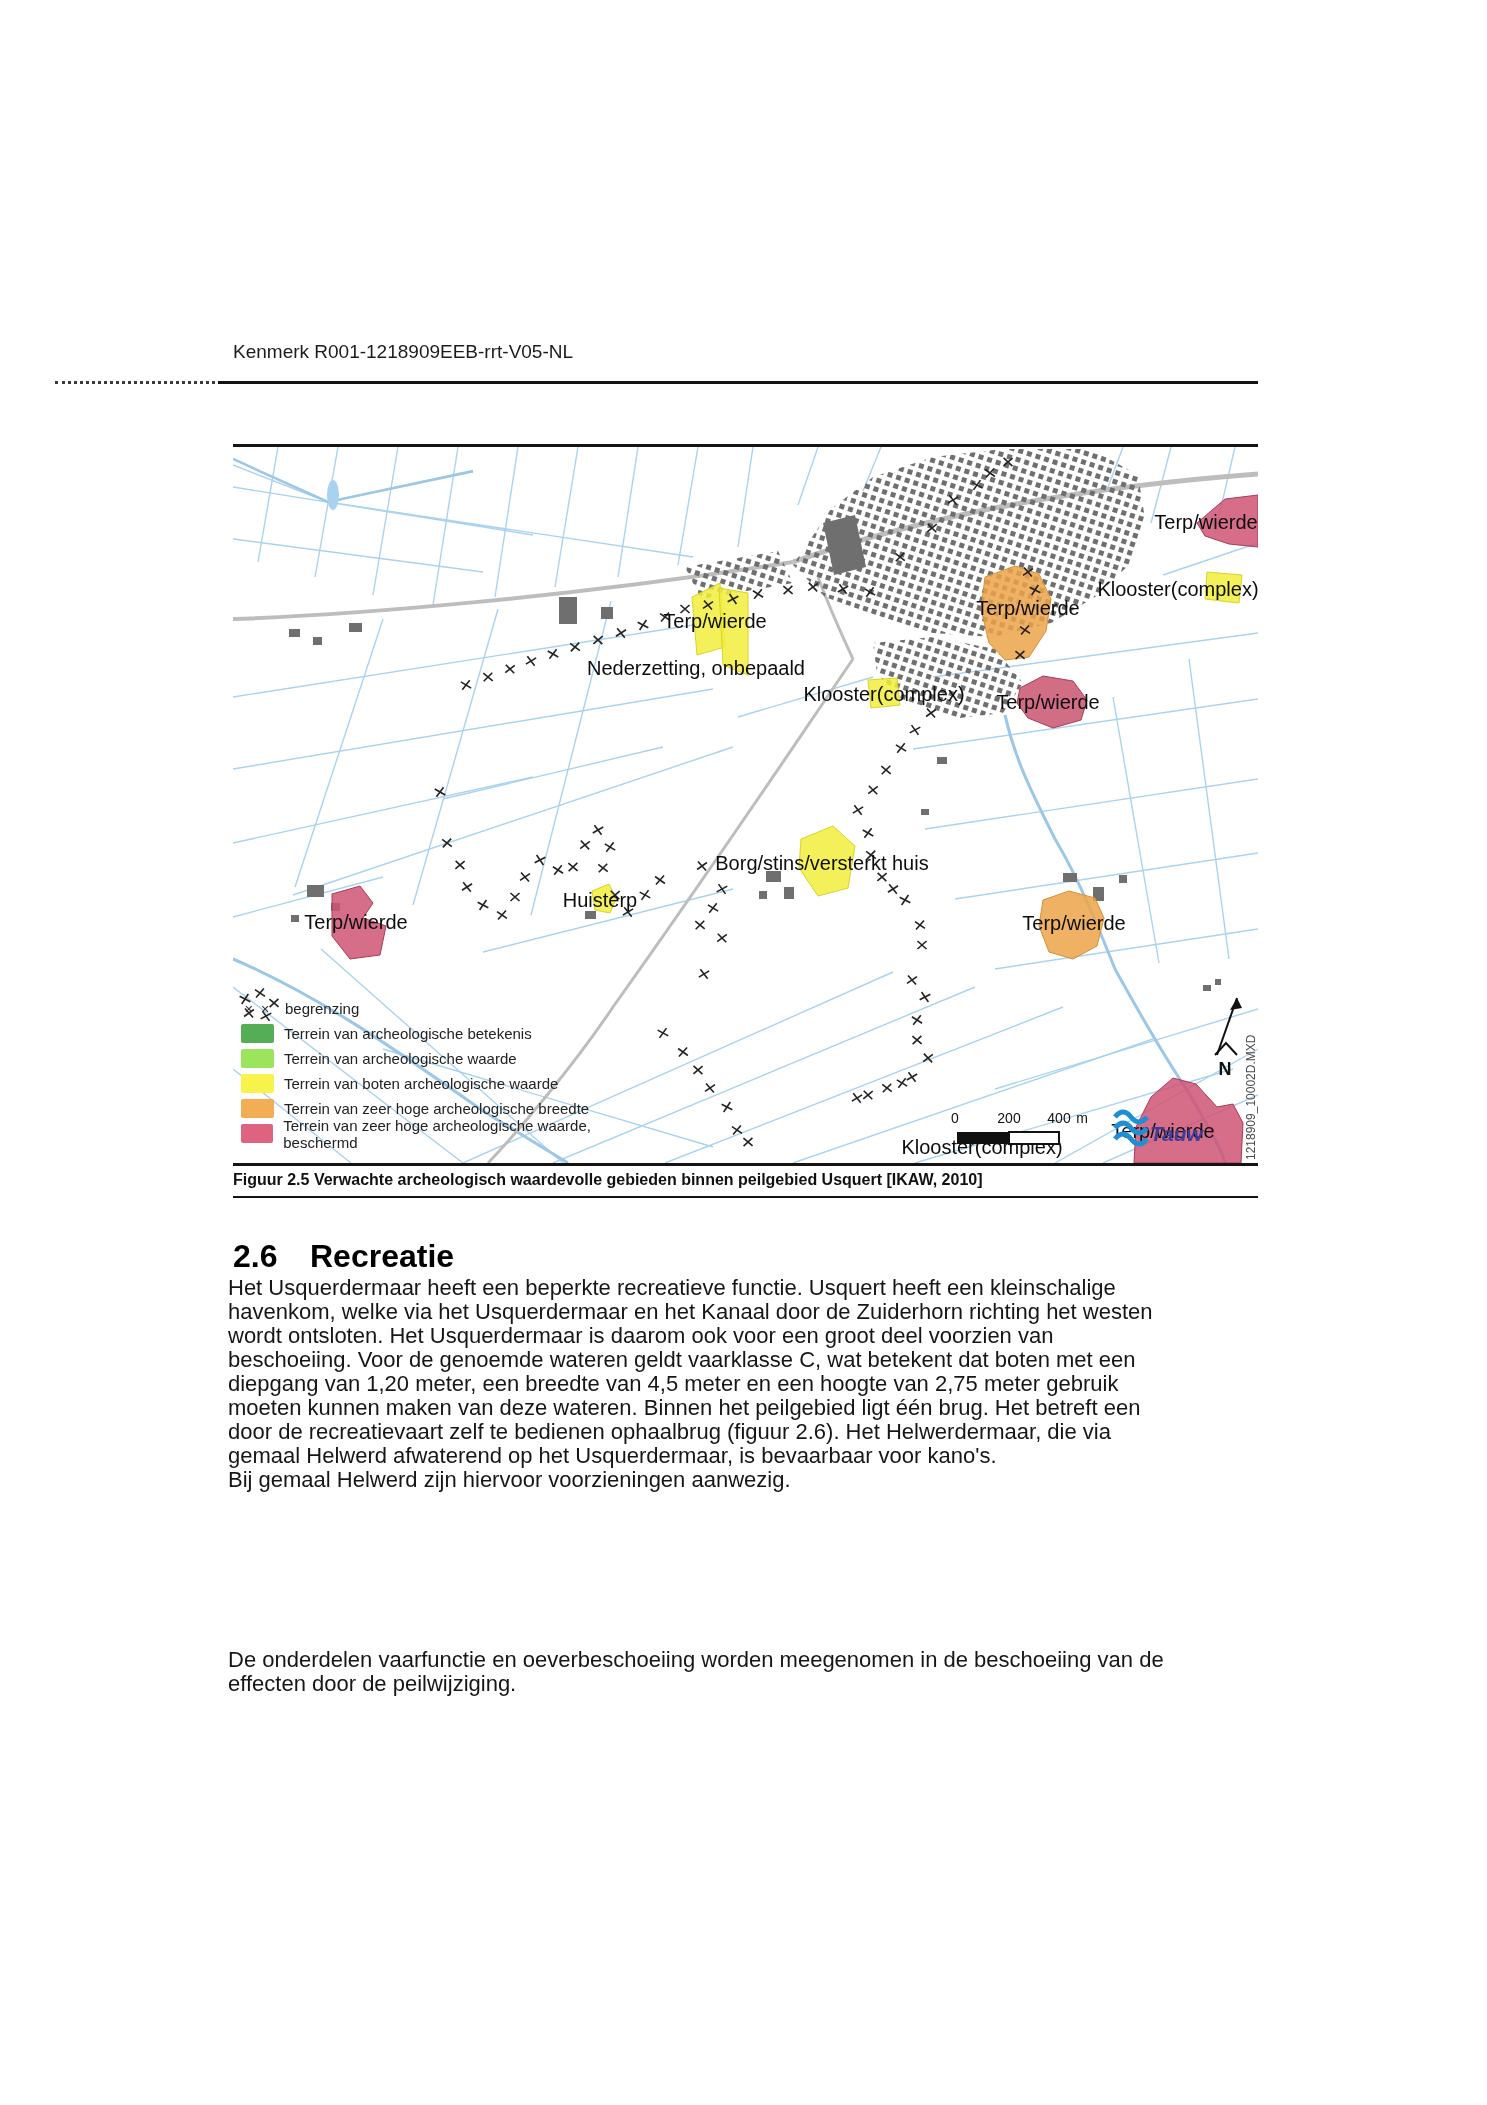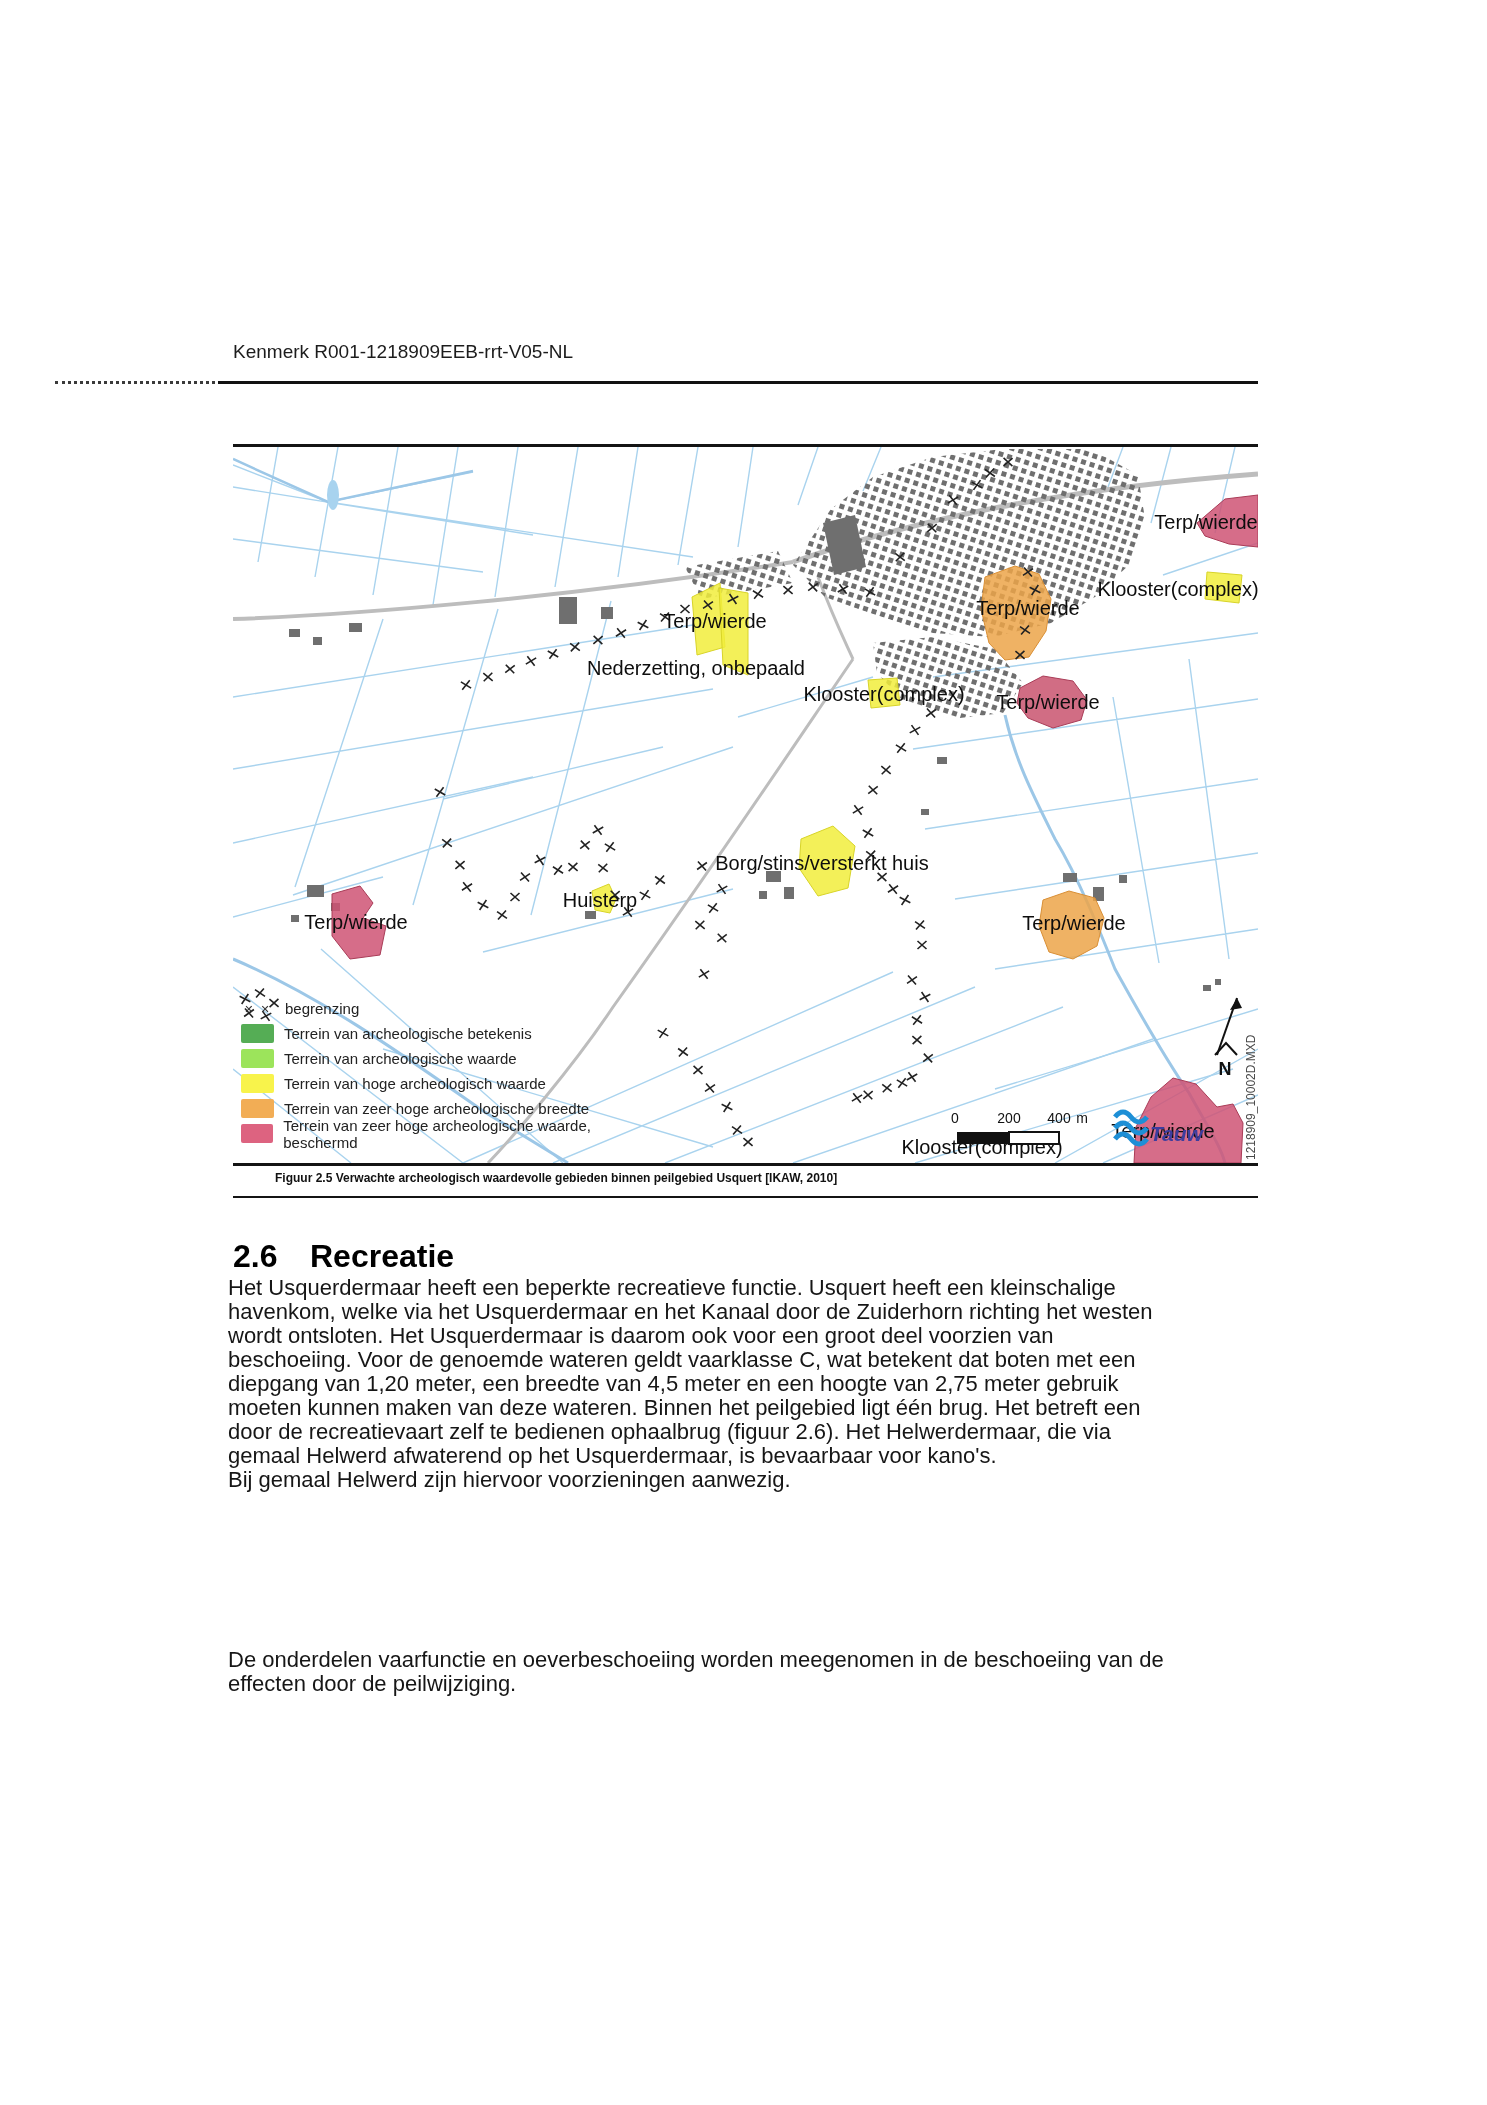--- a/index.html
+++ b/index.html
@@ -9,21 +9,21 @@
   .rule-dot{position:absolute;left:55px;top:381px;width:160px;border-top:3px dotted #3a3a3a;}
   .rule-solid{position:absolute;left:218px;top:381px;width:1040px;height:3px;background:#121212;}
   .mapbox{position:absolute;left:233px;top:444px;width:1025px;height:722px;
           border-top:3px solid #141414;border-bottom:3px solid #141414;box-sizing:border-box;background:#fff;}
   .mapbox svg{display:block;}
   .legend{position:absolute;left:8px;top:549px;width:420px;font-size:15px;color:#222;}
   .legend .lrow{display:flex;align-items:center;height:25px;}
   .legend .xsym{display:inline-block;width:34px;margin-right:10px;color:#333;font-size:11px;
                 letter-spacing:2px;text-align:center;line-height:10px;}
   .legend .sw{display:inline-block;width:33px;height:19px;margin-right:10px;border-radius:2px;}
-  .caption{position:absolute;left:233px;top:1171px;width:1025px;font-size:12px;font-weight:bold;color:#111;margin-left:42px;}
+  .caption{position:absolute;left:233px;top:1171px;width:1025px;font-size:16px;font-weight:bold;color:#111;}
   .cap-rule{position:absolute;left:233px;top:1196px;width:1025px;height:2px;background:#141414;}
   .sec-head{position:absolute;left:233px;top:1238px;font-size:32px;font-weight:bold;color:#000000;}
   .sec-head .num{display:inline-block;width:77px;}
   .para{position:absolute;left:228px;width:1030px;font-size:22px;line-height:24px;color:#161616;white-space:pre-line;}
   .p1{top:1276px;}
   .p2{top:1648px;}
   .footer{position:absolute;top:2001px;left:0;width:100%;font-size:17px;color:#1a1a1a;}
   .footer .pg{position:absolute;left:87px;font-weight:bold;font-family:Liberation Mono, monospace;}
   .footer .doc{position:absolute;left:233px;margin-left:8px;}
   
@@ -265,21 +265,21 @@
     <div class="lrow">
           <span class="sw" style="background: rgb(85, 173, 85);"></span>
           <span>Terrein van archeologische betekenis</span>
         </div>
         <div class="lrow">
           <span class="sw" style="background: rgb(156, 228, 91);"></span>
           <span>Terrein van archeologische waarde</span>
         </div>
         <div class="lrow">
           <span class="sw" style="background: rgb(248, 243, 75);"></span>
-          <span>Terrein van hoge archeologisch waarde</span>
+          <span>Terrein van boten archeologische waarde</span>
         </div>
         <div class="lrow">
           <span class="sw" style="background: rgb(242, 173, 85);"></span>
           <span>Terrein van zeer hoge archeologische breedte</span>
         </div>
         <div class="lrow">
           <span class="sw" style="background: rgb(221, 99, 128);"></span>
           <span>Terrein van zeer hoge archeologische waarde, beschermd</span>
         </div>
       </div>

